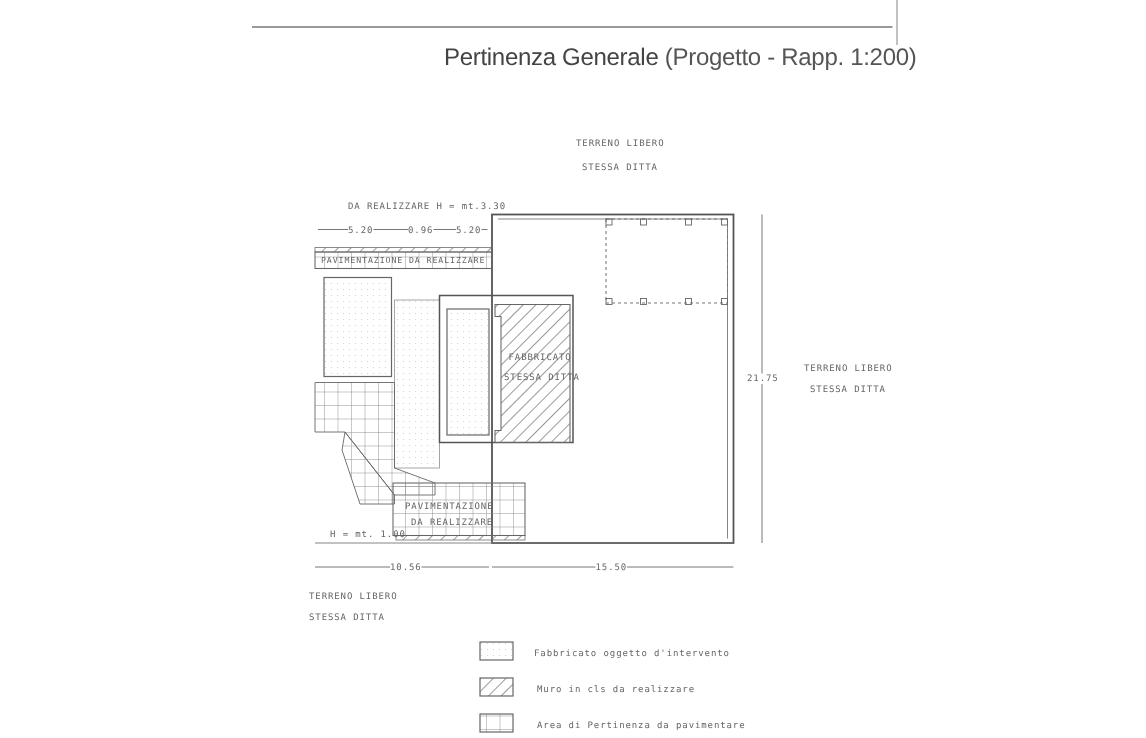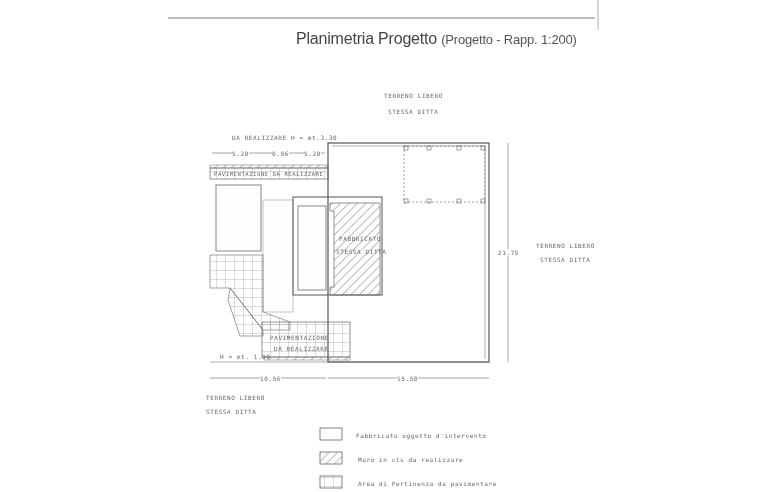--- a/index.html
+++ b/index.html
@@ -1,19 +1,19 @@
 <!DOCTYPE html>
 <html><head>
 <meta charset="utf-8">
 <style>
   html, body { margin:0; padding:0; background:#ffffff; }
   body { width:764px; height:492px; position:relative; overflow:hidden; font-family:"Liberation Sans", sans-serif; color:#333; }
   .abs { position:absolute; }
   .title { left:296px; top:30px; font-size:16px; color:#444; letter-spacing:-0.2px; white-space:nowrap; }
-  .title .sub { font-size:13px; color:#555; }
+  .title .sub { font-size:16px; color:#555; }
   .mono { font-family:"DejaVu Sans Mono", monospace; font-size:6px; color:#666; letter-spacing:0.6px; white-space:nowrap; }
   svg { position:absolute; left:0; top:0; }
 </style>
 </head>
 <body>
 
 <svg width="764" height="492" viewBox="0 0 764 492">
   <defs>
     <pattern id="hatch" width="6" height="6" patternUnits="userSpaceOnUse" patternTransform="rotate(45)">
       <line x1="0" y1="0" x2="0" y2="6" stroke="#777" stroke-width="1"></line>
@@ -71,21 +71,21 @@
     <line x1="328" y1="378" x2="489" y2="378"></line>
     <line x1="508" y1="143" x2="508" y2="362"></line>
   </g>
 
   <rect x="320" y="428" width="22" height="12" fill="url(#dots)" stroke="#666" stroke-width="0.8"></rect>
   <rect x="320" y="452" width="22" height="12" fill="url(#hatch)" stroke="#666" stroke-width="0.8"></rect>
   <rect x="320" y="476" width="22" height="12" fill="url(#grid)" stroke="#666" stroke-width="0.8"></rect>
 </svg>
 
 <div class="abs title">
-  <span>Planimetria Progetto</span>
+  <span>Pertinenza Generale</span>
   <span class="sub">(Progetto - Rapp. 1:200)</span>
 </div>
 
 <div class="abs mono" style="left:384px;top:92px;">TERRENO LIBERO</div>
 <div class="abs mono" style="left:388px;top:108px;">STESSA DITTA</div>
 
 <div class="abs mono" style="left:536px;top:242px;">TERRENO LIBERO</div>
 <div class="abs mono" style="left:540px;top:256px;">STESSA DITTA</div>
 
 <div class="abs mono" style="left:206px;top:394px;">TERRENO LIBERO</div>

